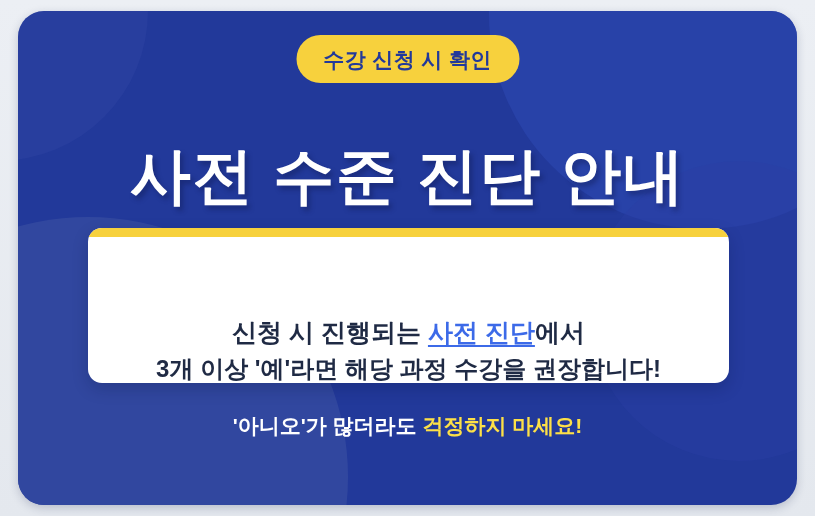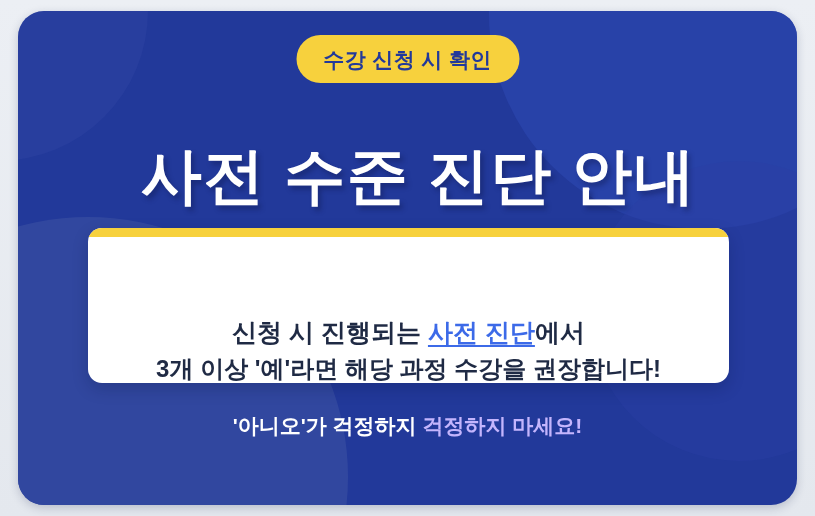--- a/index.html
+++ b/index.html
@@ -102,21 +102,21 @@
     font-weight: bold;
     letter-spacing: 0.4px;
     line-height: 1;
     white-space: nowrap;
   }
 
   
   .hero-title {
     position: absolute;
     top: 101px;
-    left: 11px;
+    left: 0;
     width: 100%;
     text-align: center;
     color: #ffffff;
     font-size: 61px;
     font-weight: bold;
     letter-spacing: 1.5px;
     line-height: 1.08;
     text-shadow: 3px 4px 5px rgba(12, 22, 70, 0.38);
     white-space: nowrap;
     margin-top: 32px;
@@ -178,21 +178,21 @@
   }
   .note-line {
     color: #ffffff;
     font-size: 21px;
     line-height: 1.62;
     white-space: nowrap;
   }
   .note-line-1 { font-weight: bold; }
   .note-line-2 { font-weight: normal; }
   .yellow-emph {
-    color: #c4b5fd;
+    color: #fde047;
     font-weight: bold;
   }
   .white-strong {
     color: #ffffff;
     font-weight: bold;
   }
 </style>
 </head>
 <body>
 
@@ -222,21 +222,21 @@
           </div>
 
           <div class="card-line card-line-2">3개 이상 '예'라면 해당 과정 수강을 권장합니다!</div>
 
         </div>
       </div>
 
       <div class="footer-notes">
 
         <div class="note-line note-line-1">
-          <span>'아니오'가 걱정하지 </span><span class="yellow-emph">걱정하지 마세요!</span>
+          <span>'아니오'가 많더라도 </span><span class="yellow-emph">걱정하지 마세요!</span>
         </div>
 
 
       </div>
 
     </div>
   </div>
 </div>
 
 </body></html>

